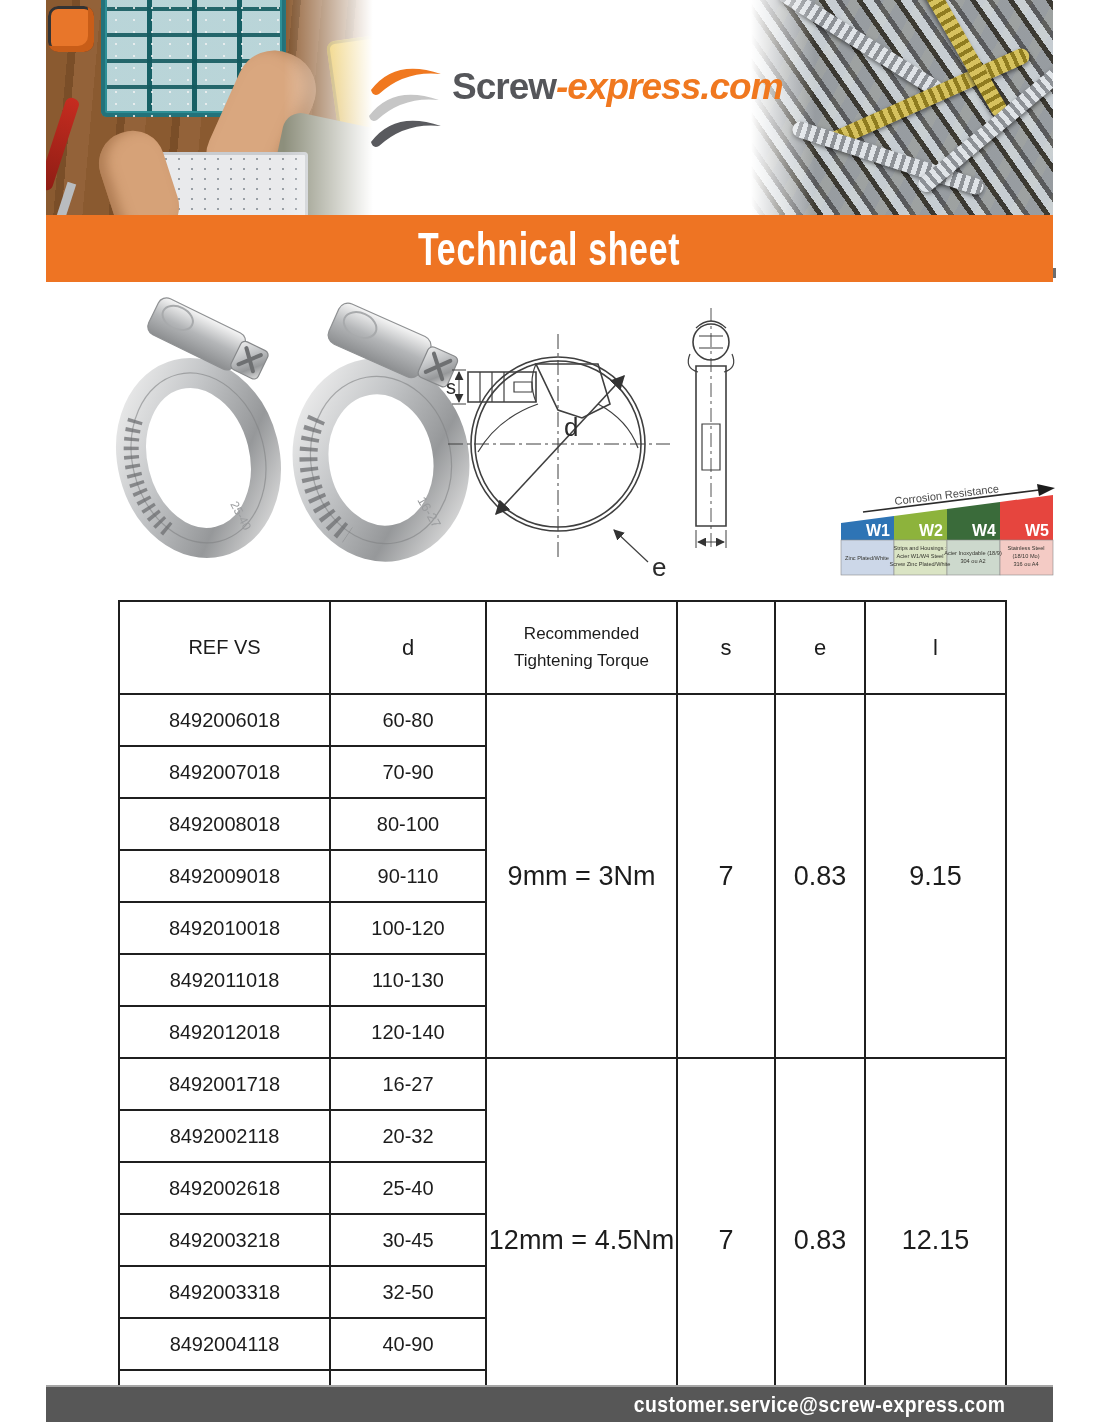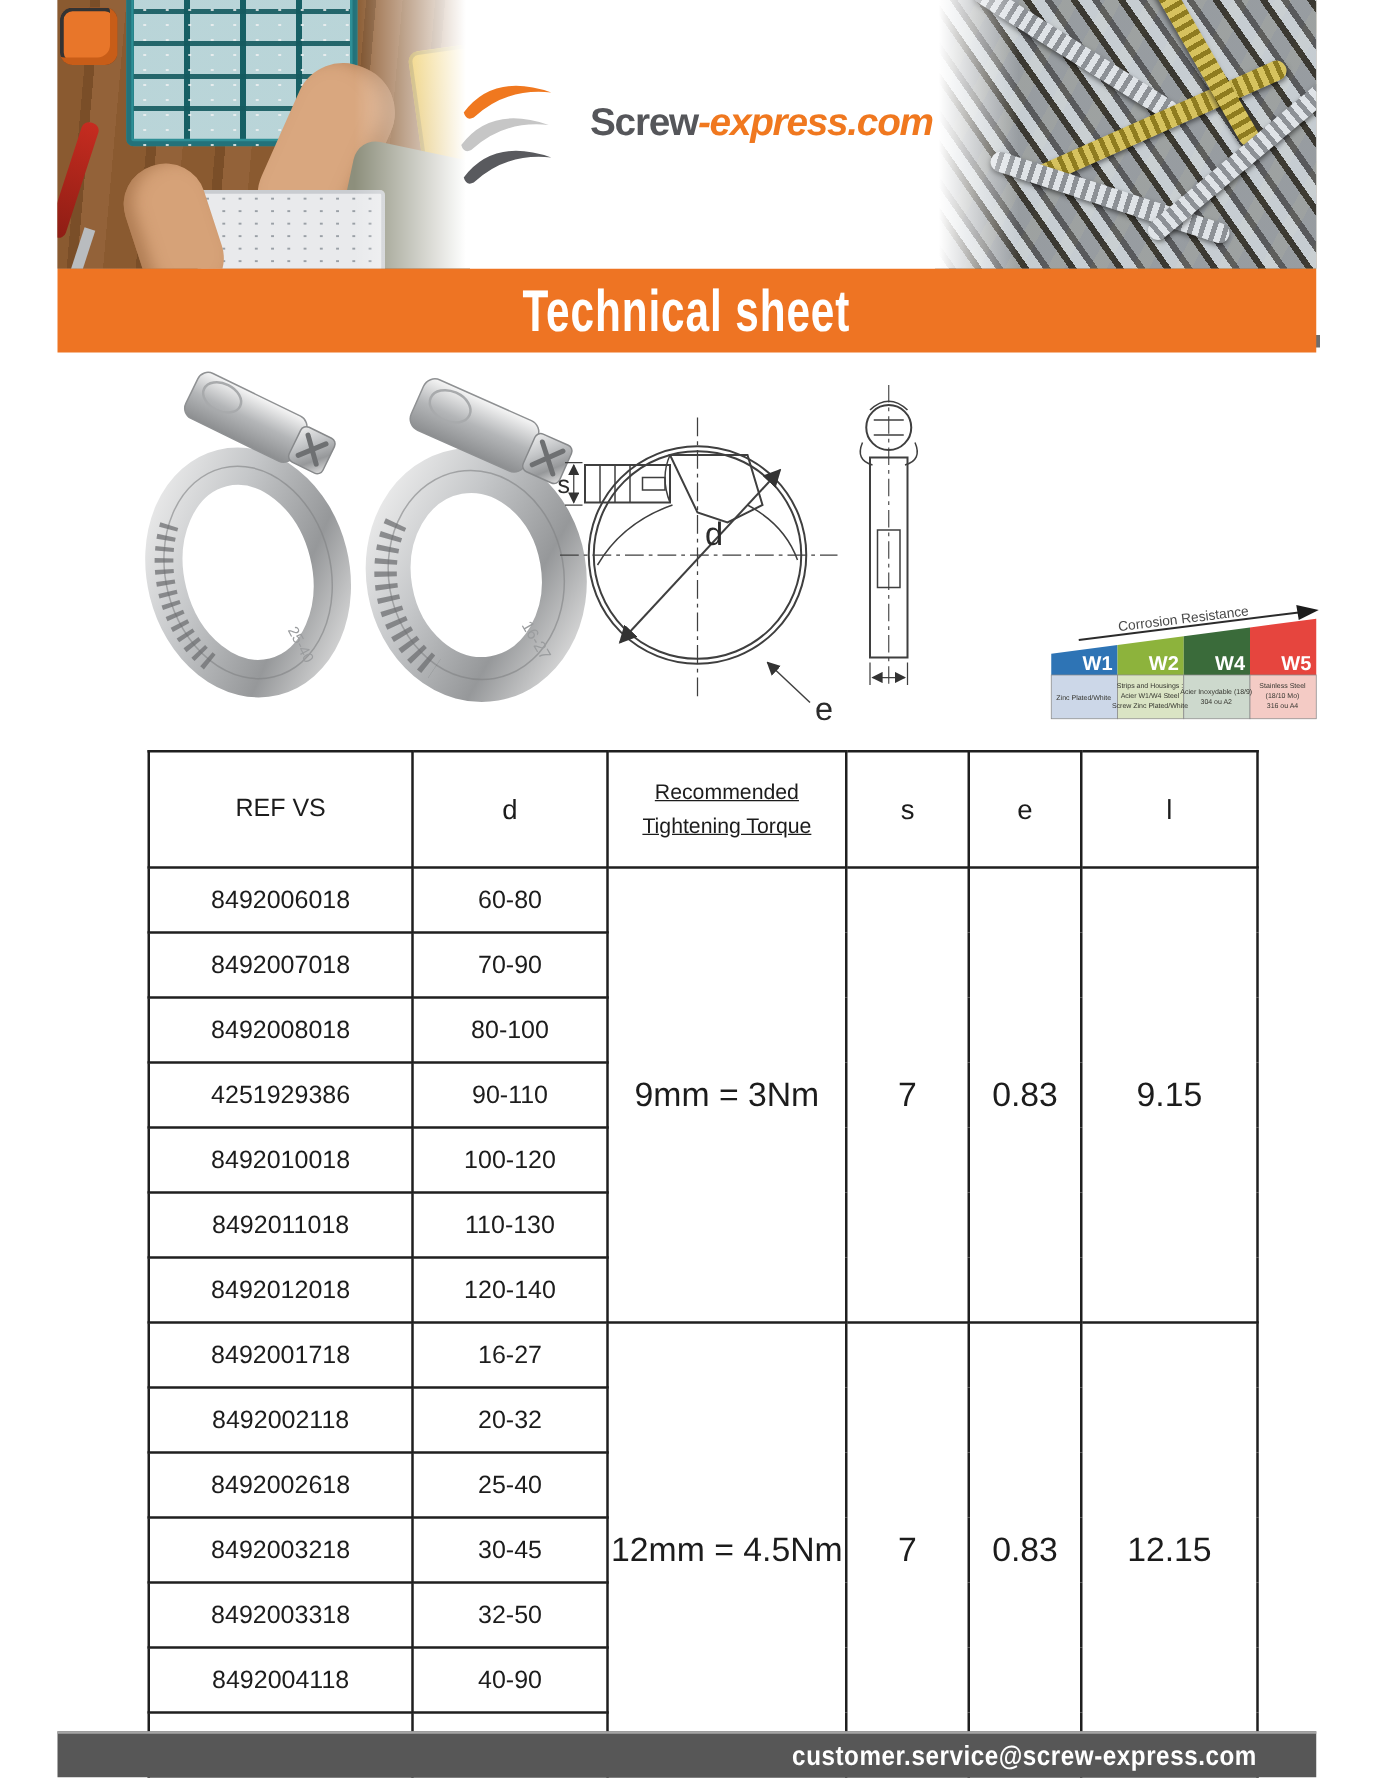--- a/index.html
+++ b/index.html
@@ -48,21 +48,21 @@
       repeating-linear-gradient(55deg,rgba(205,212,218,.95) 0 9px,rgba(90,92,96,.9) 9px 14px,rgba(160,166,172,.9) 14px 26px,rgba(58,56,50,.95) 26px 31px),
       repeating-linear-gradient(118deg,rgba(186,162,58,.55) 0 12px,rgba(0,0,0,0) 12px 30px); }
   .pr-screw { position:absolute; height:16px; border-radius:8px;
     background:repeating-linear-gradient(90deg,#dfe3e7 0 5px,#8d9196 5px 9px); box-shadow:0 2px 4px rgba(0,0,0,.5); }
   .pr-screw.brass { background:repeating-linear-gradient(90deg,#d6c25e 0 5px,#8f7c20 5px 9px); }
   .pr-fade { position:absolute; inset:0; background:linear-gradient(to left,rgba(255,255,255,0) 78%,#fff 99%); }
 
   
   .logo { position:absolute; left:360px; top:62px; width:400px; height:95px; }
   .logo-swoosh { position:absolute; left:5px; top:2px; }
-  .logo-text { position:absolute; left:92px; top:18px; font-size:31px; font-weight:bold; letter-spacing:-1px; white-space:nowrap;margin-left:20px; }
+  .logo-text { position:absolute; left:92px; top:4px; font-size:37px; font-weight:bold; letter-spacing:-1px; white-space:nowrap; }
   .logo-text .t1 { color:#55565a; }
   .logo-text .t2 { color:#f0781f; font-style:italic; }
 
   
   .banner { position:absolute; left:46px; top:215px; width:1007px; height:67px; background:#ee7423;
     display:flex; align-items:center; justify-content:center; }
   .banner-shadow { position:absolute; left:56px; top:268px; width:1000px; height:10px; background:#6d6d6d; }
   .banner-title { color:#fff; font-weight:bold; font-size:47px; letter-spacing:1px;
     transform:scaleX(0.72); transform-origin:center; white-space:nowrap; }
 
@@ -72,21 +72,21 @@
   .drawing { position:absolute; left:438px; top:292px; }
   .corrosion { position:absolute; left:833px; top:483px; }
 
   
   table.spec { position:absolute; left:118px; top:600px; width:887px; border-collapse:collapse;
     table-layout:fixed; background:#fff; color:#1c1c1c; }
   table.spec th, table.spec td { border:2px solid #1f1f1f; text-align:center; vertical-align:middle; padding:0; }
   table.spec thead th { height:93px; font-weight:normal; }
   th.h-ref { font-size:20px; }
   th.h-d, th.h-s, th.h-e, th.h-l { font-weight:bold; font-size:22px; }
-  th.h-torque { font-size:17px; line-height:1.55; padding:0 20px;text-decoration:underline; }
+  th.h-torque { font-size:17px; line-height:1.55; padding:0 20px; }
   table.spec tbody td { height:52px; font-size:20px; }
   table.spec tbody td.merged { font-size:27px; }
 
   
   .footer { position:absolute; left:46px; top:1385px; width:1007px; height:37px; background:#575757;
     border-top:2px solid #a6a6a6; display:flex; align-items:center; justify-content:flex-end;padding-left:43px; }
   .footer-text { color:#fff; font-weight:bold; font-size:22px; margin-right:48px;
     transform:scaleX(0.88); transform-origin:right center; letter-spacing:0.5px; }
 </style>
 </head>
@@ -285,21 +285,21 @@
       </tr>
       <tr>
         <td>8492007018</td>
         <td>70-90</td>
       </tr>
       <tr>
         <td>8492008018</td>
         <td>80-100</td>
       </tr>
       <tr>
-        <td>4251929386</td>
+        <td>8492009018</td>
         <td>90-110</td>
       </tr>
       <tr>
         <td>8492010018</td>
         <td>100-120</td>
       </tr>
       <tr>
         <td>8492011018</td>
         <td>110-130</td>
       </tr>

